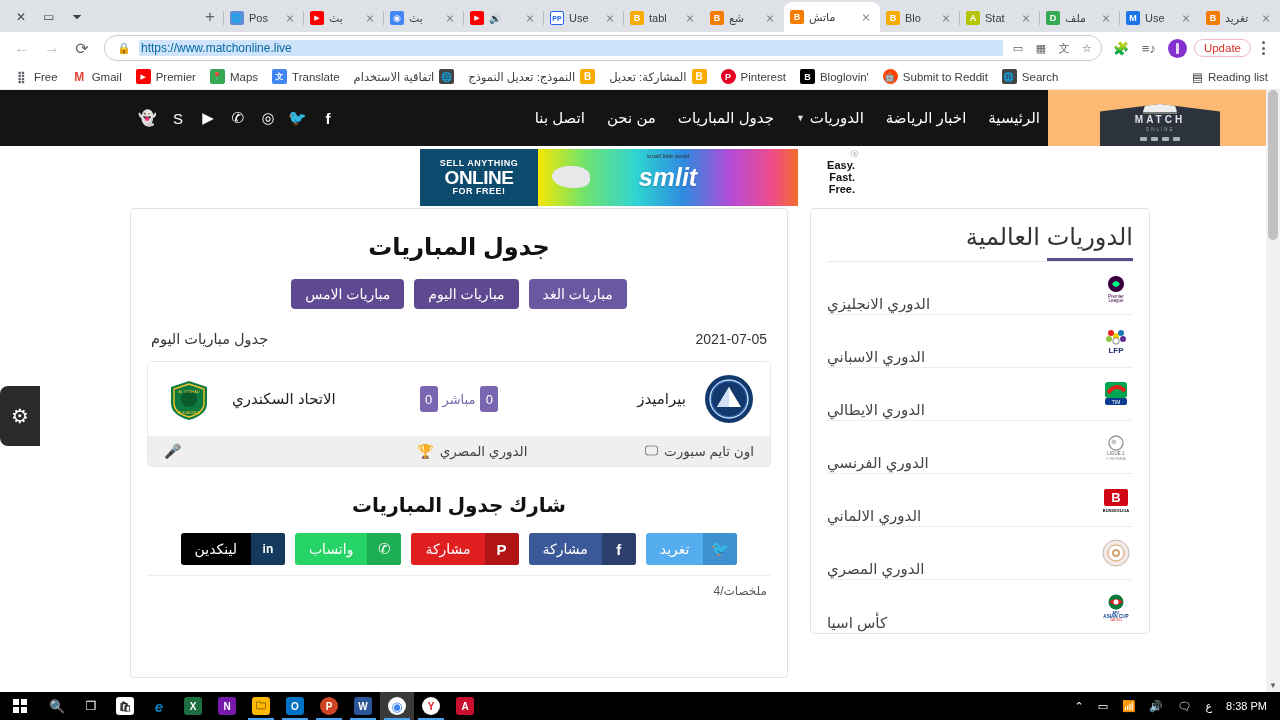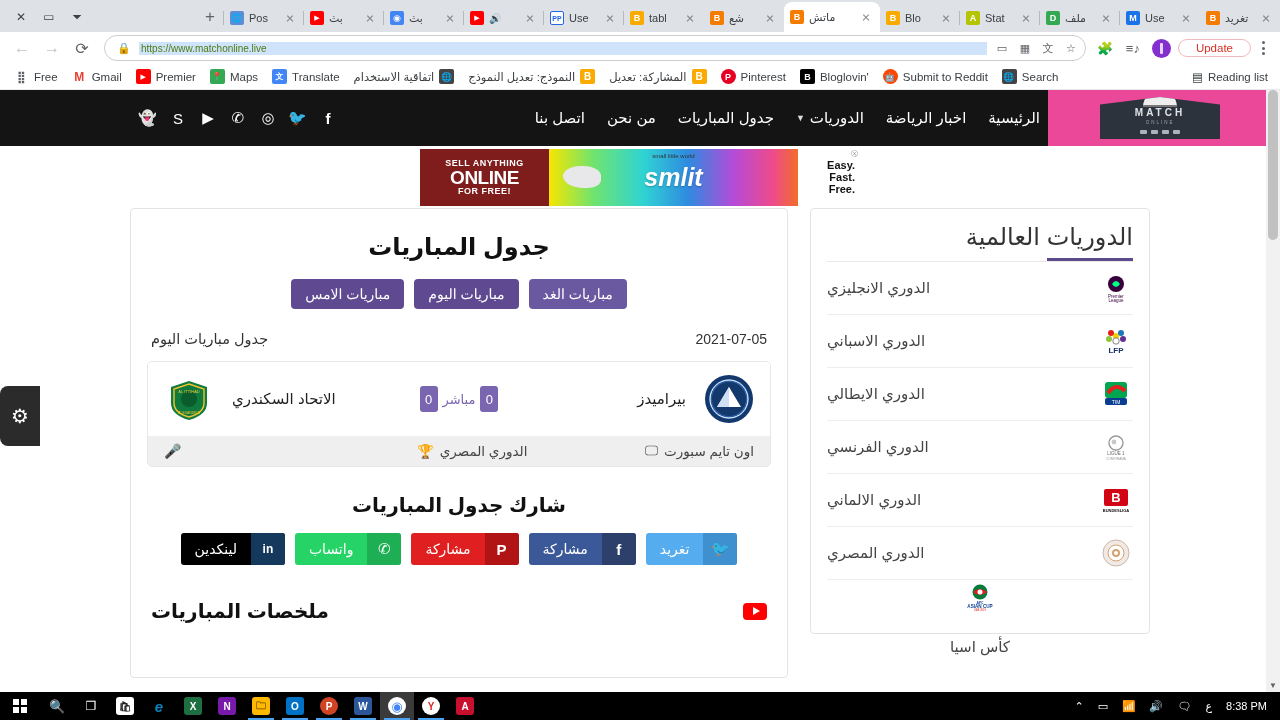--- a/index.html
+++ b/index.html
@@ -41,43 +41,43 @@
   .winbtn { width:22px; height:22px; display:flex; align-items:center; justify-content:center; color:#3c4043; font-size:12px; }
 
   
   .toolbar { height:32px; background:#fff; display:flex; align-items:center; gap:2px; padding:0 8px; direction:ltr; }
   .navbtn { width:28px; height:28px; display:flex; align-items:center; justify-content:center; color:#5f6368; font-size:16px; }
   .navbtn.disabled { color:#bdc1c6; }
   .omnibox {
     flex:1; height:26px; background:#fff; border:1px solid #c8cdd1; border-radius:13px;
     display:flex; align-items:center; gap:7px; padding:0 6px 0 11px; margin:0 6px; min-width:0;
   }
-  .omnibox .url { flex:1; font-size:10px; color:#4d7c0f; background:#cfe3fb; padding:1px 2px; white-space:nowrap; overflow:hidden; }
+  .omnibox .url { flex:1; font-size:12px; color:#0369a1; background:#cfe3fb; padding:1px 2px; white-space:nowrap; overflow:hidden; }
   .omni-icon { width:16px; height:16px; flex:none; color:#5f6368; display:flex; align-items:center; justify-content:center; font-size:11px; }
   .tb-right { display:flex; align-items:center; gap:3px; }
   .tb-icon { width:24px; height:24px; display:flex; align-items:center; justify-content:center; color:#5f6368; font-size:13px; }
   .profile-av { width:19px; height:19px; border-radius:50%; background:#8430ce; margin:0 4px; position:relative; }
   .profile-av::after { content:""; position:absolute; left:8.2px; top:4px; width:2.6px; height:11px; background:#e6d5f5; border-radius:1px; }
-  .update-pill { border:1px solid #f0b9bd; color:#d93025; font-size:11.5px; border-radius:11px; padding:2px 17px; white-space:nowrap; }
+  .update-pill { border:1px solid #f0b9bd; color:#d93025; font-size:11.5px; border-radius:11px; padding:2px 9px; white-space:nowrap; }
   .kebab { width:18px; display:flex; flex-direction:column; align-items:center; justify-content:center; gap:2.2px; }
   .kebab i { width:3px; height:3px; border-radius:50%; background:#5f6368; display:block; }
 
   
   .bookmarks { height:26px; background:#fff; display:flex; align-items:center; gap:2px; padding:0 8px; direction:ltr; border-bottom:1px solid #e8eaed; }
   .bm { display:flex; align-items:center; gap:5px; padding:2px 6px; border-radius:4px; font-size:11.5px; color:#3c4043; white-space:nowrap; }
   .bm-ico { width:15px; height:15px; flex:none; display:flex; align-items:center; justify-content:center; font-size:10px; border-radius:2px; color:#fff; font-weight:bold; }
   .bm-rtl { direction:rtl; }
   .readinglist { margin-left:auto; display:flex; align-items:center; gap:5px; font-size:11.5px; color:#3c4043; padding-right:4px; }
 
   
   .viewport { flex:1; background:#fff; position:relative; overflow:hidden; }
 
   
   .site-header { height:56px; background:#141414; display:flex; align-items:center; position:relative; }
-  .logo-box { position:absolute; right:8px; top:0; width:224px; height:56px; background:#ec4899; display:flex; align-items:center; justify-content:center; }
+  .logo-box { position:absolute; right:8px; top:0; width:224px; height:56px; background:#fdba74; display:flex; align-items:flex-end; justify-content:center; }
   .logo-badge {
     width:120px; height:42px; background:#2c333c; position:relative;
     clip-path: polygon(0 18%, 50% 0, 100% 18%, 100% 100%, 0 100%);
     display:flex; flex-direction:column; align-items:center; justify-content:center; gap:2px;
   }
   .logo-ball { position:absolute; top:-7px; left:50%; transform:translateX(-50%); width:34px; height:17px; background:#eee; border-radius:17px 17px 0 0; border-bottom:2px solid #777; }
   .logo-text { color:#dfe3e8; font-size:10px; letter-spacing:3px; font-weight:bold; margin-top:5px; }
   .logo-sub { color:#9aa3ad; font-size:4.5px; letter-spacing:2px; }
   .logo-stars { display:flex; gap:4px; margin-top:3px; }
   .logo-stars i { width:7px; height:4px; background:#aab2bb; border-radius:1px; display:block; }
@@ -86,44 +86,44 @@
   .nav a { color:#fff; font-size:15px; text-decoration:none; white-space:nowrap; display:flex; align-items:center; gap:5px; }
   .caret { font-size:9px; opacity:.85; }
   .socials { position:absolute; left:140px; display:flex; align-items:center; gap:14px; }
   .socials span { color:#fff; font-size:15px; display:flex; align-items:center; justify-content:center; width:16px; }
 
   
   .adbar { height:62px; background:#fff; display:flex; align-items:center; justify-content:center; position:relative; }
   .ad {
     width:440px; height:57px; position:relative; overflow:hidden; direction:ltr; display:flex;
   }
-  .ad-left { width:129px; background:#7f1d1d; color:#fff; display:flex; flex-direction:column; align-items:center; justify-content:center; line-height:1; }
+  .ad-left { width:118px; background:#0c4a6e; color:#fff; display:flex; flex-direction:column; align-items:center; justify-content:center; line-height:1; }
   .ad-left b { font-size:9px; letter-spacing:.5px; }
   .ad-left .big { font-size:19px; font-weight:900; letter-spacing:-.5px; }
   .ad-mid { flex:1; background:linear-gradient(90deg,#f7e600 0%,#6fe36f 18%,#2fd3d3 38%,#2f8ae0 56%,#b44bd8 74%,#ee4b8b 90%,#f26d2a 100%); position:relative; }
   .ad-mid .script { position:absolute; inset:0; display:flex; align-items:center; justify-content:center; color:#fff; font-size:25px; font-style:italic; font-weight:bold; text-shadow:0 1px 2px rgba(0,0,0,.25); }
   .ad-mid .tiny { position:absolute; top:4px; left:50%; transform:translateX(-50%); font-size:6px; color:#333; }
   .ad-bird { position:absolute; left:14px; top:50%; transform:translateY(-50%); width:38px; height:22px; background:#e8e8ea; border-radius:50% 50% 40% 60%; }
   .ad-right { width:62px; background:#fff; color:#111; display:flex; flex-direction:column; align-items:flex-end; justify-content:center; padding-right:5px; line-height:1.12; }
   .ad-right b { font-size:11px; font-weight:900; }
   .ad-x { position:absolute; right:2px; top:1px; font-size:7px; color:#888; }
 
   
   .content { display:flex; gap:22px; padding:0 130px 0 130px; align-items:flex-start; }
   .main-card { flex:1; background:#fff; border:1px solid #e3e3e3; border-radius:4px; padding:18px 16px 10px; min-height:470px; }
   .side-card { width:340px; background:#fff; border:1px solid #e3e3e3; border-radius:4px; padding:14px 16px 0; }
 
   
   .side-title { text-align:right; font-size:24px; color:#333; padding-bottom:10px; position:relative; }
   .side-title::after { content:""; position:absolute; right:0; bottom:0; width:86px; height:3px; background:#5b4b8a; }
   .side-divider { height:1px; background:#e9e9e9; }
   .league { display:flex; align-items:center; justify-content:flex-start; gap:12px; height:53px; border-bottom:1px solid #ededed; }
-  .league:last-child { border-bottom:none;flex-direction:column; }
+  .league:last-child { border-bottom:none; }
   .league-logo { width:34px; height:34px; flex:none; display:flex; align-items:center; justify-content:center; border-radius:4px; overflow:hidden; }
-  .league-name { font-size:15px; color:#444; }
+  .league-name { font-size:15px; color:#444;margin-top:32px; }
   .league-spacer { flex:1; }
 
   
   .page-title { text-align:center; font-size:24px; font-weight:bold; color:#111; margin:6px 0 18px; }
   .daytabs { display:flex; justify-content:center; gap:10px; margin-bottom:22px; }
   .daytab { background:#5f4a92; color:#fff; font-size:14px; border:none; border-radius:4px; padding:7px 14px; }
   .daytab.alt { background:#6a58a0; }
   .sched-row { display:flex; justify-content:space-between; align-items:center; font-size:14.5px; color:#333; margin-bottom:14px; padding:0 4px; }
   .sched-date { direction:ltr; font-size:14px; color:#333; }
 
@@ -584,25 +584,21 @@
           <div class="share-btn" style="background:#3b5998">
             <span class="share-lbl">مشاركة</span>
             <span class="share-ico" style="background:#2d3f6b">f</span>
           </div>
           <div class="share-btn" style="background:#55acee">
             <span class="share-lbl">تغريد</span>
             <span class="share-ico" style="background:#3f90cf">🐦</span>
           </div>
         </div>
 
-        <div class="summaries">
-          <span class="yt-ico"></span>
-          <span class="sum-spacer"></span>
-          <span class="sum-title">ملخصات المباريات</span>
-        </div>
+        <div class="sum-sub">ملخصات/4</div>
       </section>
     </div>
 
     <div class="fab">
       <span>⚙</span>
     </div>
 
     <div class="pgscroll">
       <span class="arr" style="top:0">▲</span>
       <span class="arr" style="bottom:0">▼</span>

